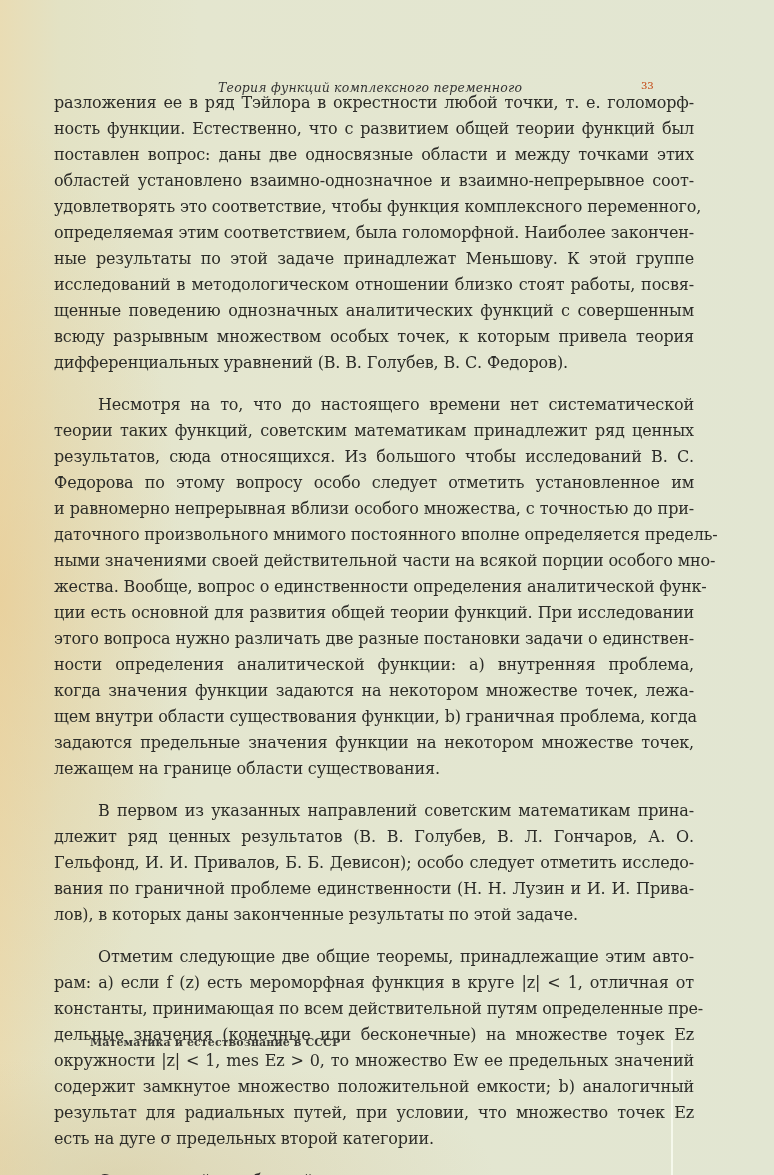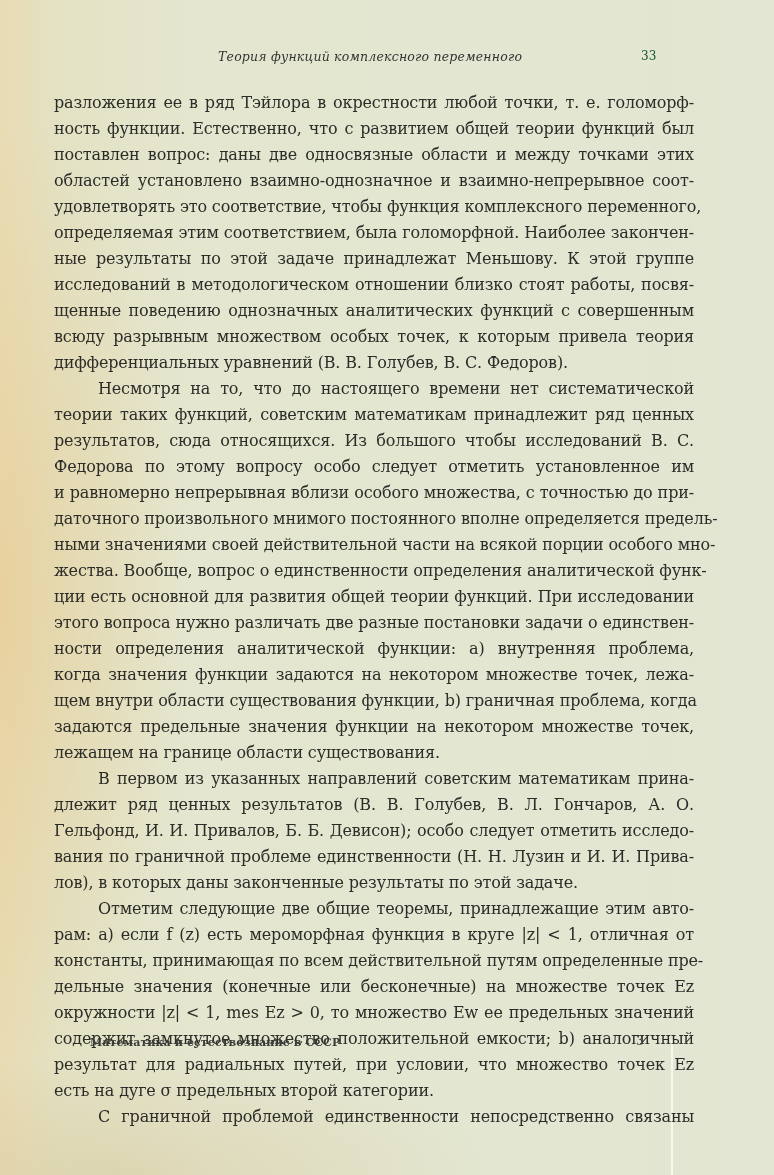--- a/index.html
+++ b/index.html
@@ -10,38 +10,38 @@
       radial-gradient(ellipse 500px 160px at 120px 1175px, rgba(214,196,150,0.45), rgba(214,196,150,0) 75%),
       linear-gradient(90deg, #e9dcb4 0px, #e3e2c4 60px, #e4e6cf 200px, #e2e6d2 774px);
     font-family: "DejaVu Serif", "Liberation Serif", serif;
     color: #2a2a26;
   }
   .fold-line {
     position: absolute; left: 671px; top: 1040px; width: 2px; height: 135px;
     background: rgba(248,250,240,0.85);
   }
   .running-head {
-    position: absolute; top: 49px; left: 0; width: 629px; height: 20px;
+    position: absolute; top: 80px; left: 0; width: 629px; height: 20px;
   }
   .running-title {
     position: absolute; left: 218px; top: 0;
     font-style: italic; font-size: 12.5px; letter-spacing: 0.2px; color: #333;
   }
   .page-number {
-    position: absolute; left: 641px; top: 0; font-size: 12px; color: #14532d;
+    position: absolute; left: 641px; top: 0; font-size: 10px; color: #c2410c;
   }
   .text-block {
     position: absolute; left: 54px; top: 90px; width: 640px;
   }
   .line {
     height: 26px; line-height: 26px; font-size: 16px;
     white-space: nowrap; text-align: justify; text-align-last: justify;
     letter-spacing: -0.15px; color: #2c2c28;
   }
-  .line.indent { padding-left: 44px; }
+  .line.indent { padding-left: 44px; margin-top: 16px; }
   .line.last { text-align-last: left; }
   .footer {
     position: absolute; top: 1036px; left: 0; width: 774px; height: 20px;
   }
   .footer-title {
     position: absolute; left: 90px; top: 0; font-size: 11px; font-weight: bold;
     color: #3a3a36; letter-spacing: 0.1px;
   }
   .signature-mark {
     position: absolute; left: 636px; top: -2px; font-size: 12px; color: #3a3a36;

